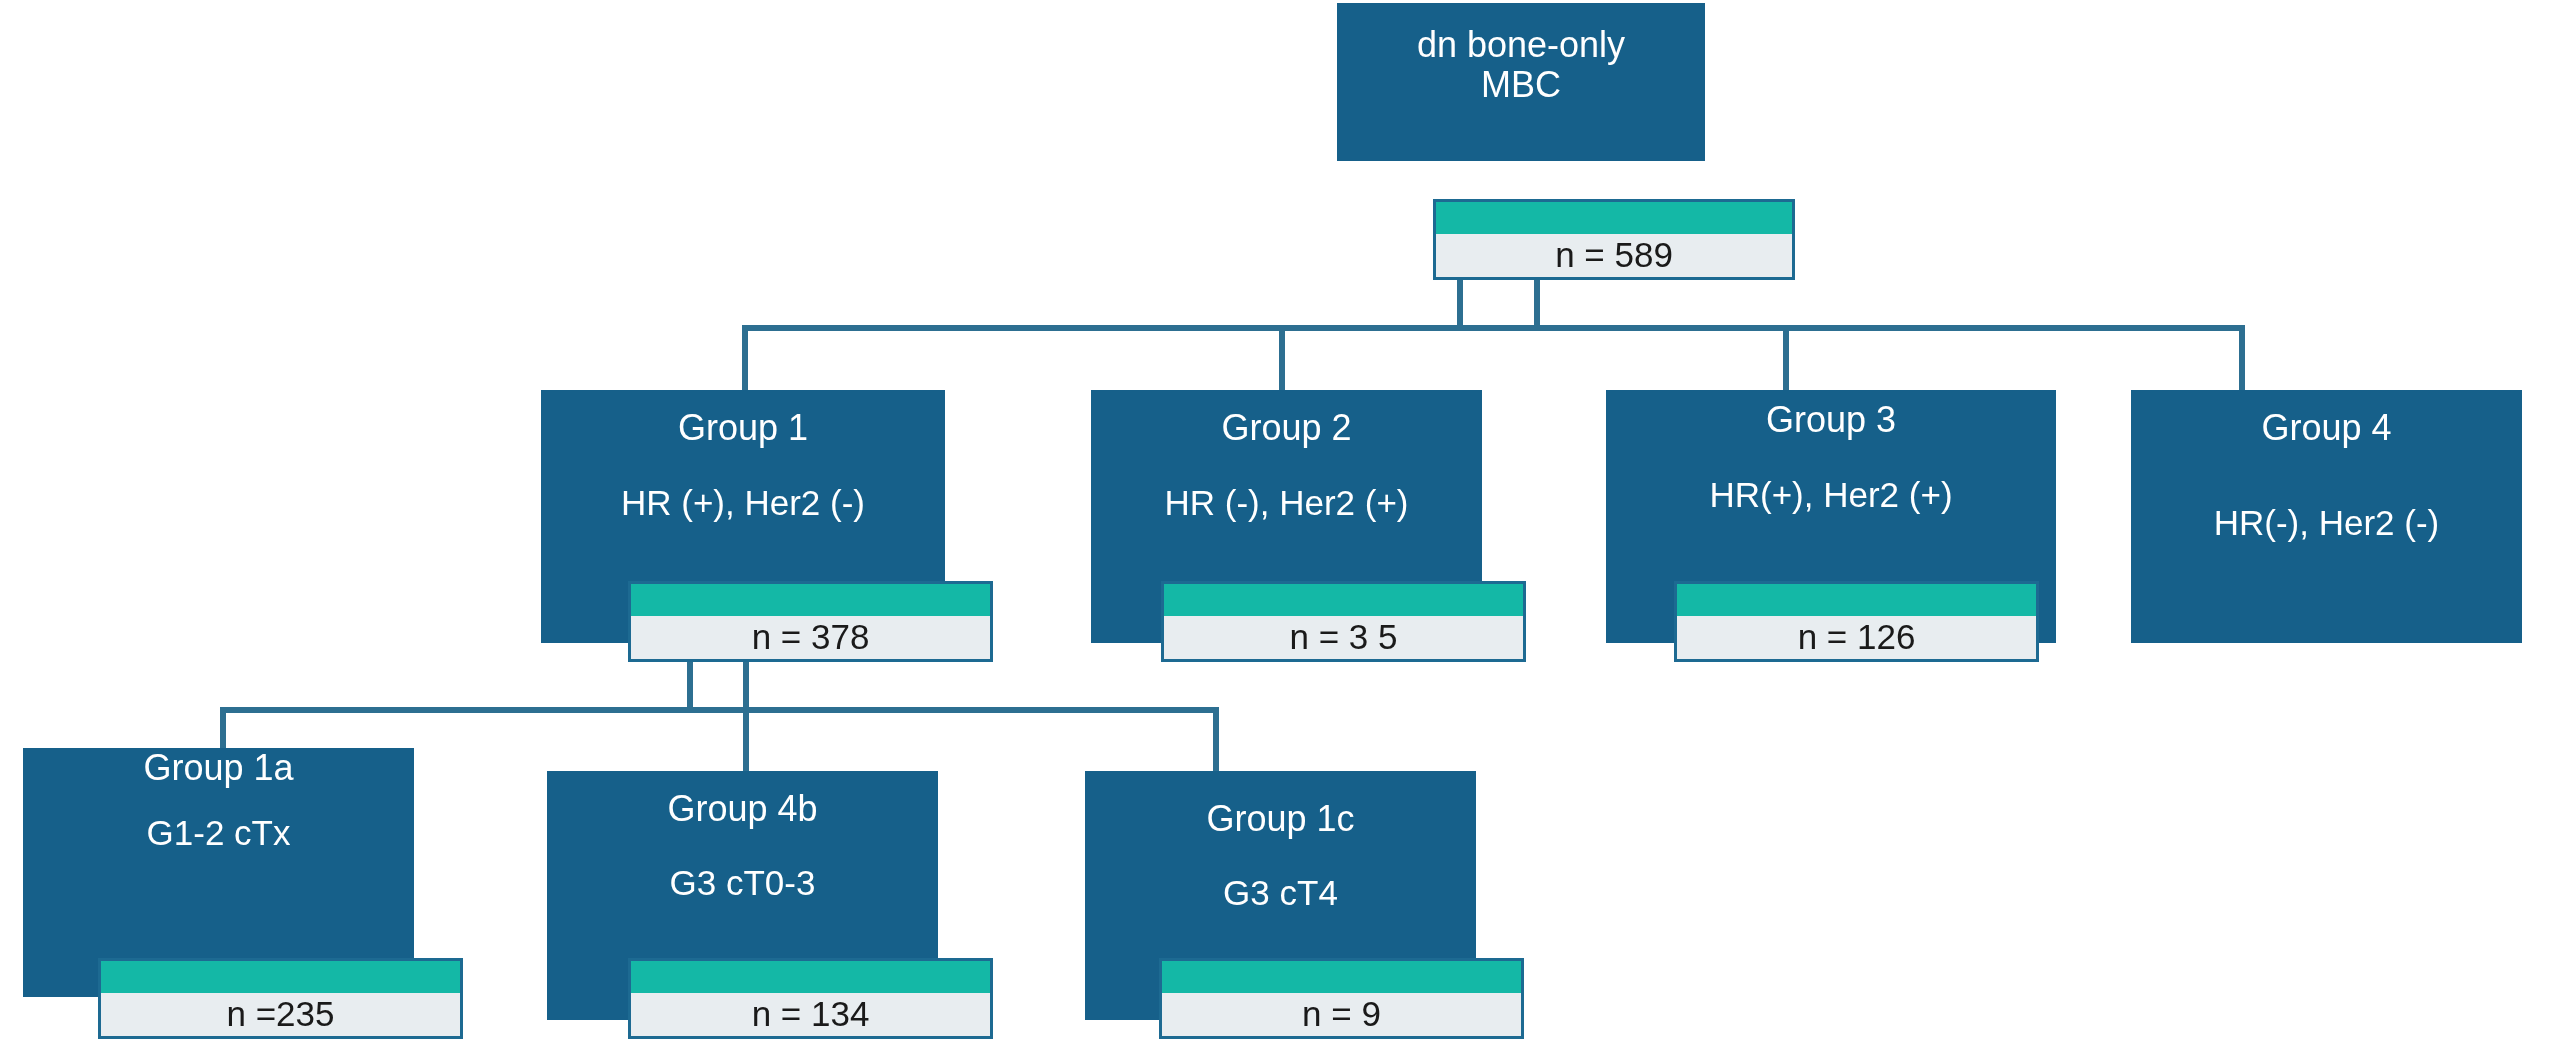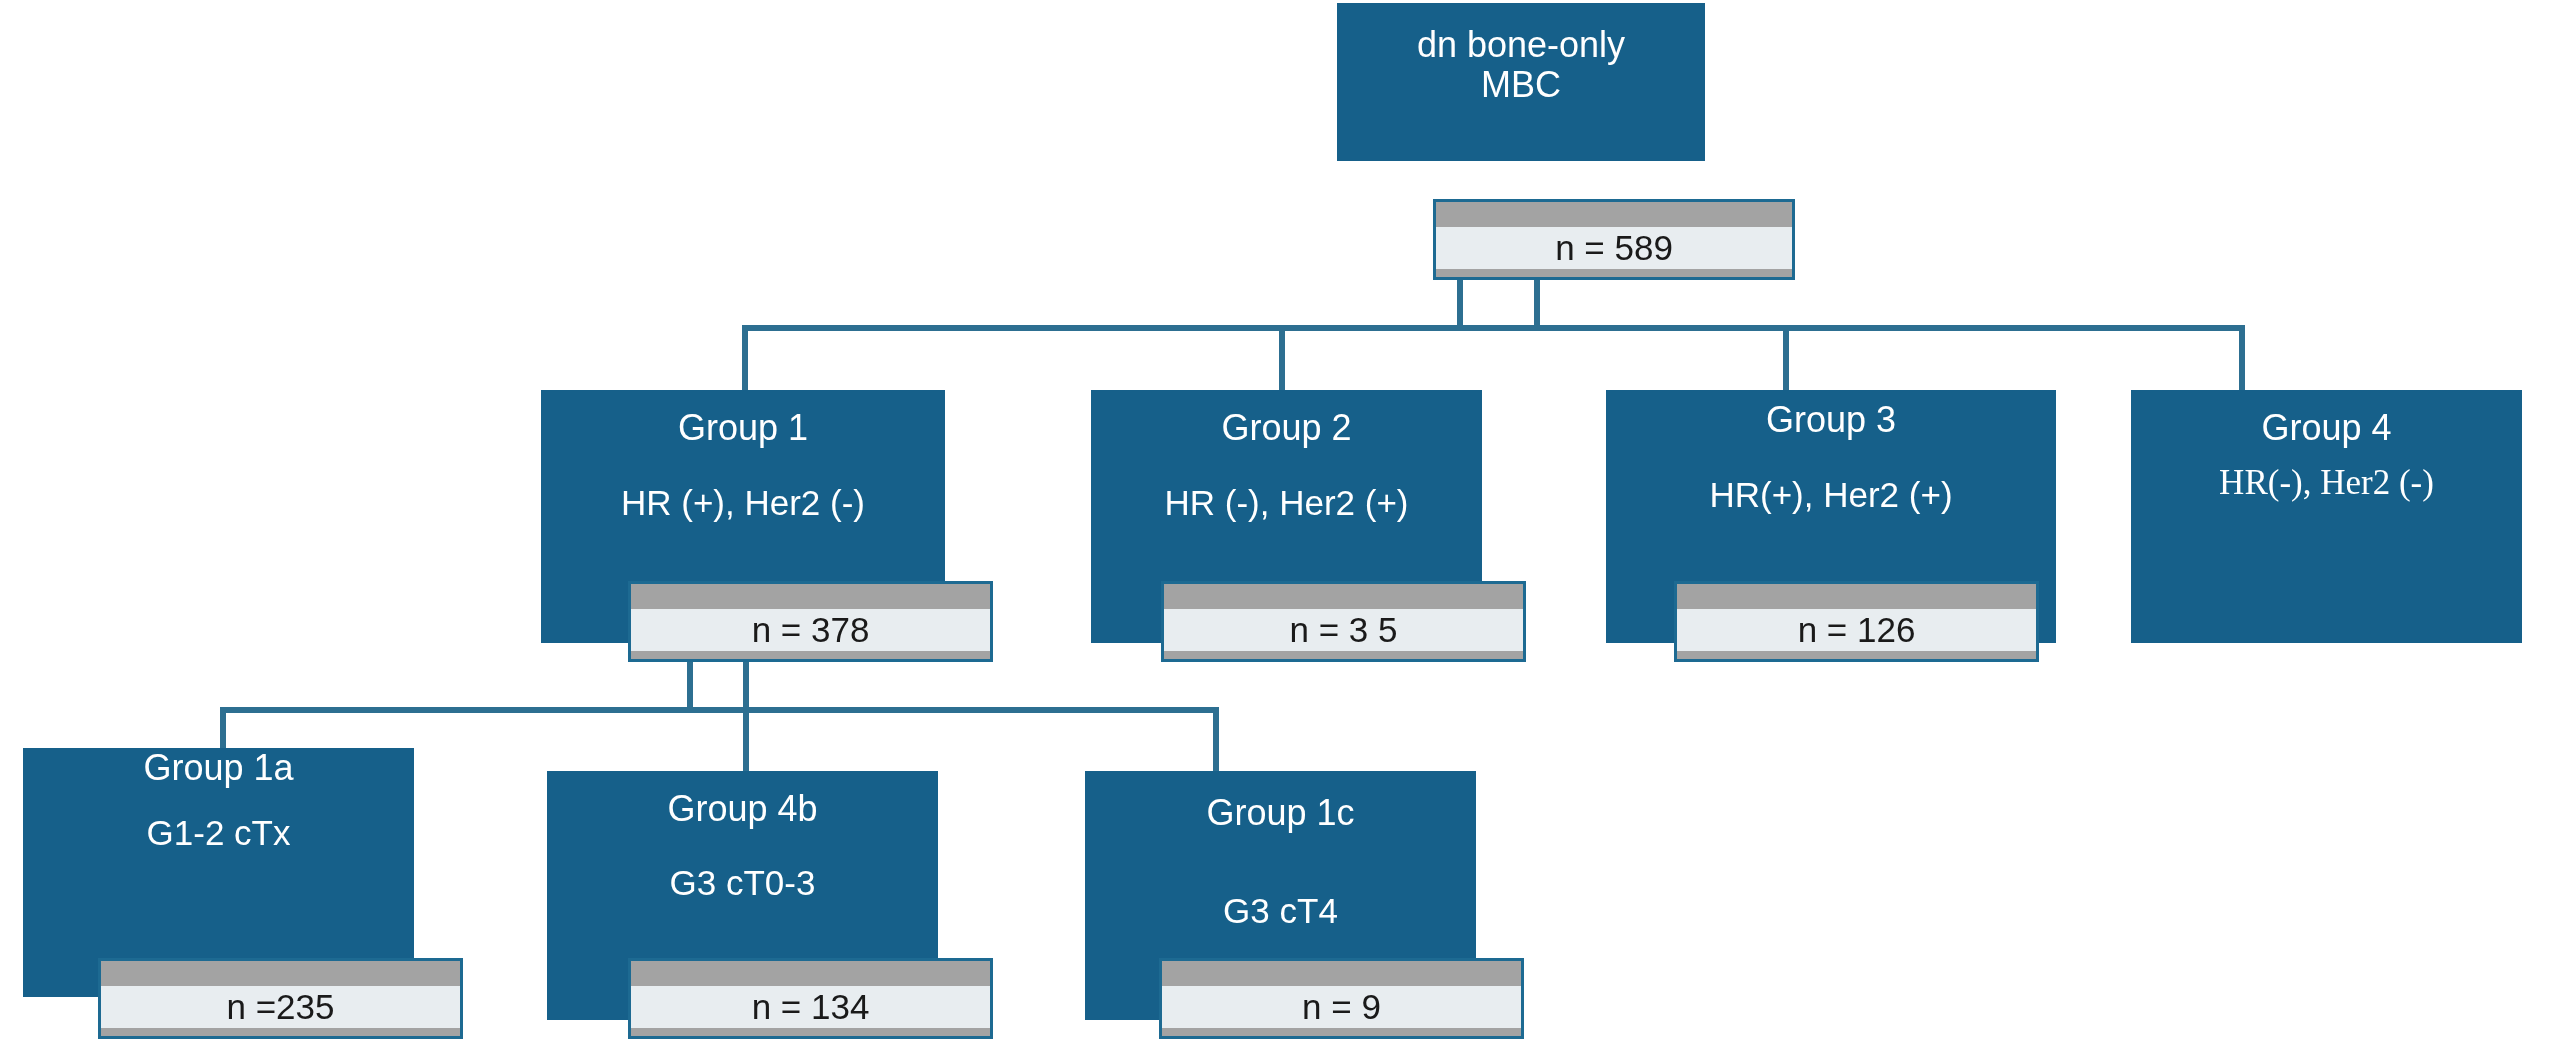--- a/index.html
+++ b/index.html
@@ -46,25 +46,25 @@
   .node-sub {
     font-size: 35px;
     line-height: 1.1;
     text-align: center;
     font-weight: 400;
   }
 
   
   .nbox {
     position: absolute;
-    background: #a3a3a3;
+    background: #14b8a6;
     border: 3.3px solid #1d6a92;
     box-sizing: border-box;
     display: flex;
-    align-items: center;
+    align-items: flex-end;
     justify-content: center;
     padding-top: 17px;
   }
   .nbox-inner {
     background: #e8edf0;
     width: 100%;
     text-align: center;
     color: #1a1a1a;
     font-size: 35px;
     line-height: 1.22;
@@ -113,21 +113,21 @@
   <div class="node" style="left:1606px; top:390px; width:450px; height:253px; padding-top:10px;">
     <div class="node-title">Group 3</div>
     <div class="node-sub" style="margin-top:36px;">HR(+), Her2 (+)</div>
   </div>
   <div class="nbox" style="left:1674px; top:581px; width:365px; height:81px;">
     <div class="nbox-inner">n = 126</div>
   </div>
 
   <div class="node" style="left:2131px; top:390px; width:391px; height:253px; padding-top:18px;">
     <div class="node-title">Group 4</div>
-    <div class="node-sub" style="margin-top:16px;font-family:Liberation Serif, serif;">HR(-), Her2 (-)</div>
+    <div class="node-sub" style="margin-top:56px;">HR(-), Her2 (-)</div>
   </div>
 
   <div class="conn conn-v" style="left:687px; top:662px; height:50px;"></div>
   <div class="conn conn-v" style="left:743px; top:662px; height:50px;"></div>
 
   <div class="conn conn-h" style="left:220px; top:707px; width:999px;"></div>
 
   <div class="conn conn-v" style="left:220px; top:707px; height:69px;"></div>
   <div class="conn conn-v" style="left:743px; top:707px; height:69px;"></div>
   <div class="conn conn-v" style="left:1213px; top:707px; height:69px;"></div>
@@ -141,21 +141,21 @@
   </div>
 
   <div class="node" style="left:547px; top:771px; width:391px; height:249px; padding-top:18px;">
     <div class="node-title">Group 4b</div>
     <div class="node-sub" style="margin-top:35px;">G3 cT0-3</div>
   </div>
   <div class="nbox" style="left:628px; top:958px; width:365px; height:81px;">
     <div class="nbox-inner">n = 134</div>
   </div>
 
-  <div class="node" style="left:1085px; top:771px; width:391px; height:249px; padding-top:22px;gap:24px;">
+  <div class="node" style="left:1085px; top:771px; width:391px; height:249px; padding-top:28px;">
     <div class="node-title">Group 1c</div>
     <div class="node-sub" style="margin-top:35px;">G3 cT4</div>
   </div>
   <div class="nbox" style="left:1159px; top:958px; width:365px; height:81px;">
     <div class="nbox-inner">n = 9</div>
   </div>
 
 </div>
 
 

